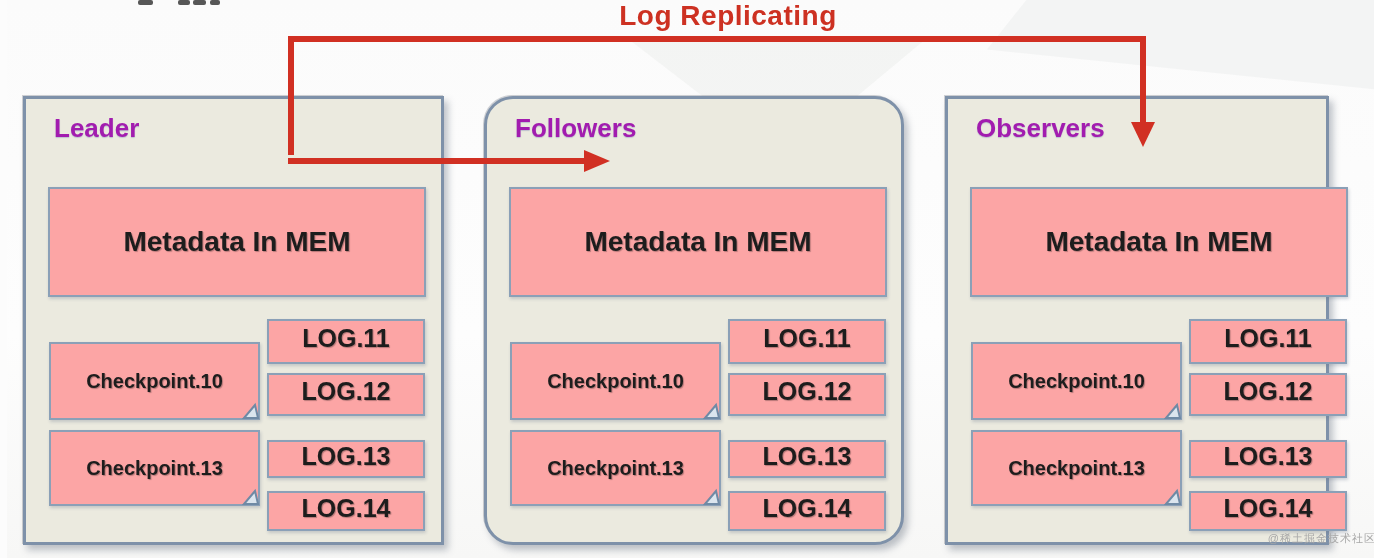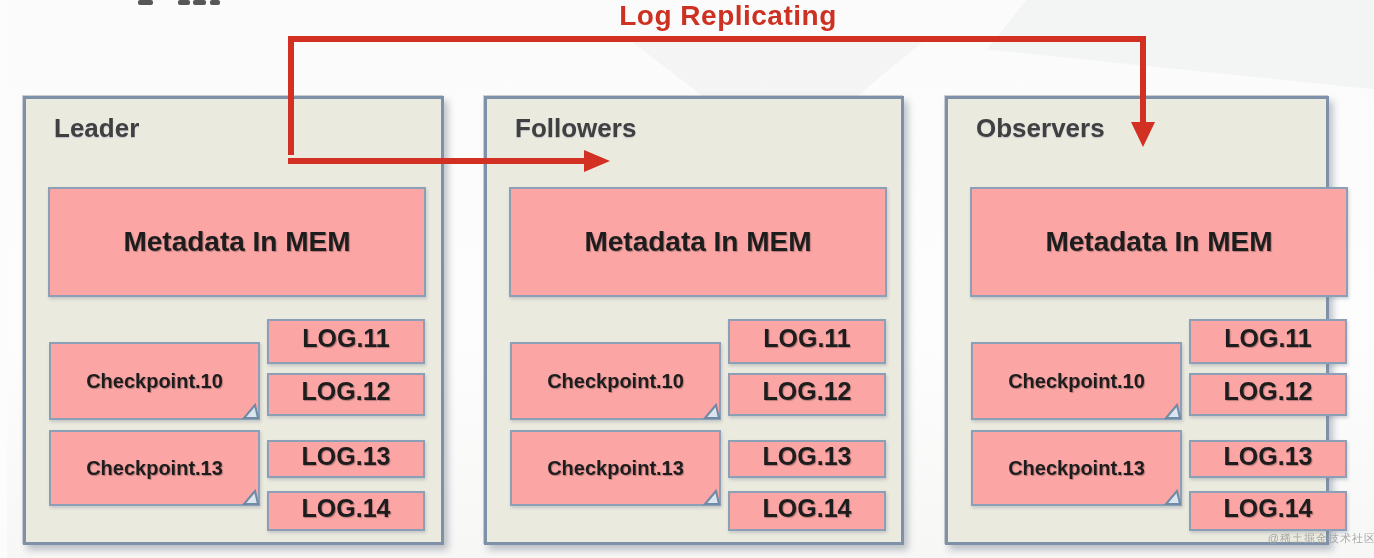--- a/index.html
+++ b/index.html
@@ -83,30 +83,30 @@
     position: absolute;
     top: 96px;
     height: 449px;
     background: #ebeadf;
     border: 3px solid #7e91a9;
     box-sizing: border-box;
     box-shadow: 4px 5px 7px rgba(90,100,115,.38), -1px -1px 0 rgba(70,80,95,.25);
     z-index: 10;
   }
   .node-leader    { left: 16px;  width: 421px; }
-  .node-followers { left: 477px; width: 420px; }
+  .node-followers { left: 477px; width: 420px; border-radius: 29px; }
   .node-observers { left: 938px; width: 384px; }
 
   .node-label {
     position: absolute;
     left: 28px; top: 14px;
     margin: 0;
     font-size: 26px;
     font-weight: bold;
-    color: #404040;
+    color: #a21caf;
     text-shadow: 0 1px 1px rgba(60,70,150,.25);
   }
 
   .inner-box {
     position: absolute;
     background: #fca5a5;
     border: 2px solid #8ba0b7;
     box-sizing: border-box;
     box-shadow: 1px 2px 3px rgba(110,120,140,.3);
     display: flex;

